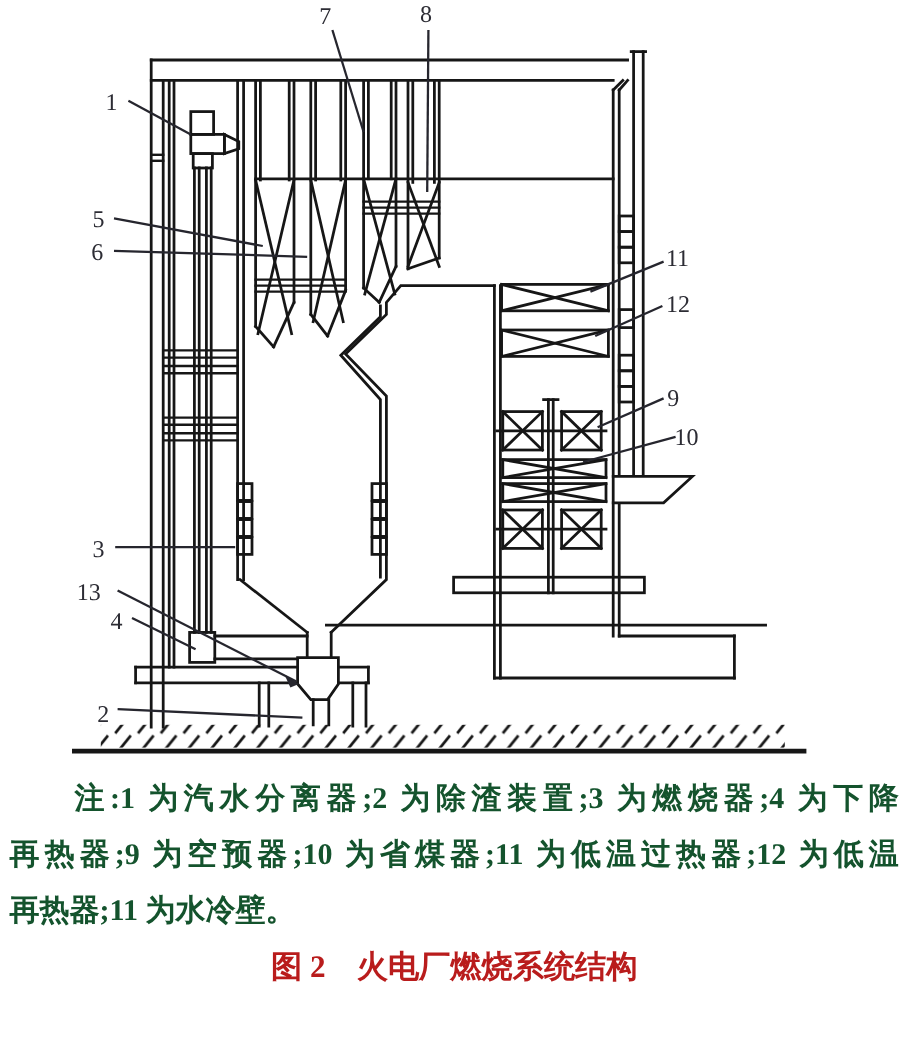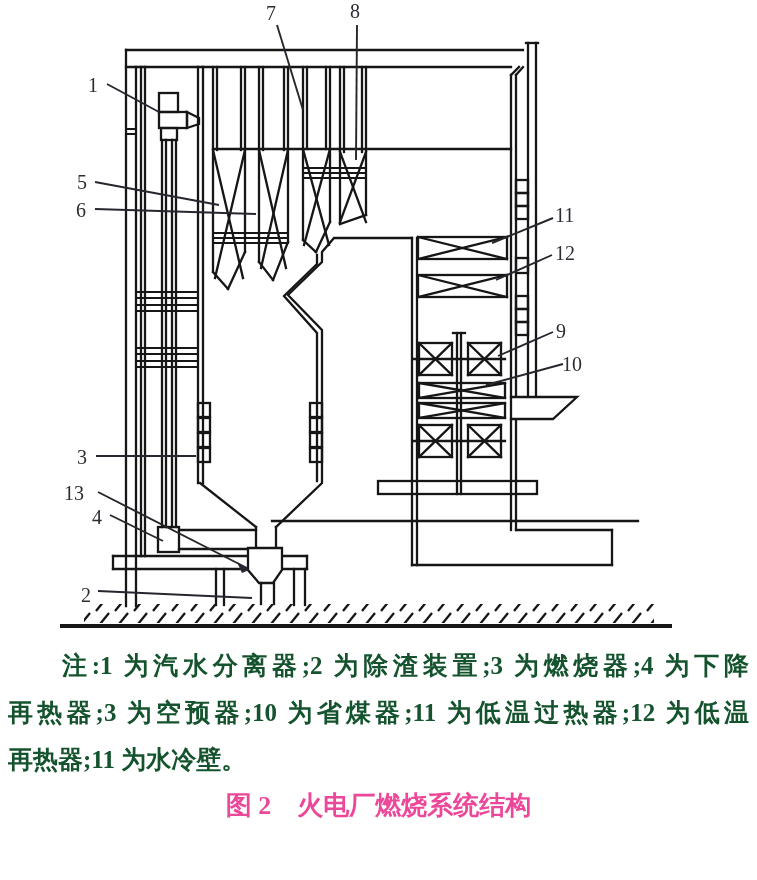--- a/index.html
+++ b/index.html
@@ -8,21 +8,21 @@
   svg.diagram{display:block;}
   svg.diagram .st{stroke:#161616;stroke-width:2.3;fill:none;stroke-linecap:square;}
   svg.diagram .thin{stroke:#161616;stroke-width:2;fill:none;stroke-linecap:square;}
   svg.diagram .wfill{stroke:#161616;stroke-width:2.3;fill:#ffffff;}
   svg.diagram .leader{stroke:#26262e;stroke-width:1.9;fill:none;}
   svg.diagram text{font-family:"Liberation Serif","DejaVu Serif",serif;font-size:20px;fill:#2c2c34;}
   .note{margin:10px 8px 0 8px;font-weight:bold;font-size:25px;line-height:47px;color:#14532d;}
   .note-line{text-align:justify;text-align-last:justify;}
   .note-line.first{text-indent:54px;}
   .note-line.last{text-align:left;text-align-last:left;}
-  .fig-title{margin-top:5px;text-align:center;font-weight:bold;font-size:26px;color:#ec4899;}
+  .fig-title{margin-top:5px;text-align:center;font-weight:bold;font-size:26px;color:#b91c1c;}
 </style>
 </head>
 <body>
 
 <div class="fig-wrap">
 
   <svg class="diagram" width="757" height="632" viewBox="0 0 757 632">
     <defs>
       <pattern id="hatch" width="19" height="18" patternUnits="userSpaceOnUse">
         <line x1="1" y1="17" x2="14" y2="1" stroke="#161616" stroke-width="2.3"></line>
@@ -259,19 +259,19 @@
       <text x="562" y="371">10</text>
       <text x="77" y="464">3</text>
       <text x="64" y="500">13</text>
       <text x="92" y="524">4</text>
       <text x="81" y="602">2</text>
     </g>
   </svg>
 
   <div class="note">
     <div class="note-line first">注:1 为汽水分离器;2 为除渣装置;3 为燃烧器;4 为下降</div>
-    <div class="note-line">再热器;3 为空预器;10 为省煤器;11 为低温过热器;12 为低温</div>
+    <div class="note-line">再热器;9 为空预器;10 为省煤器;11 为低温过热器;12 为低温</div>
     <div class="note-line last">再热器;11 为水冷壁。</div>
   </div>
 
   <div class="fig-title">图 2　火电厂燃烧系统结构</div>
 
 </div>
 
 </body></html>

